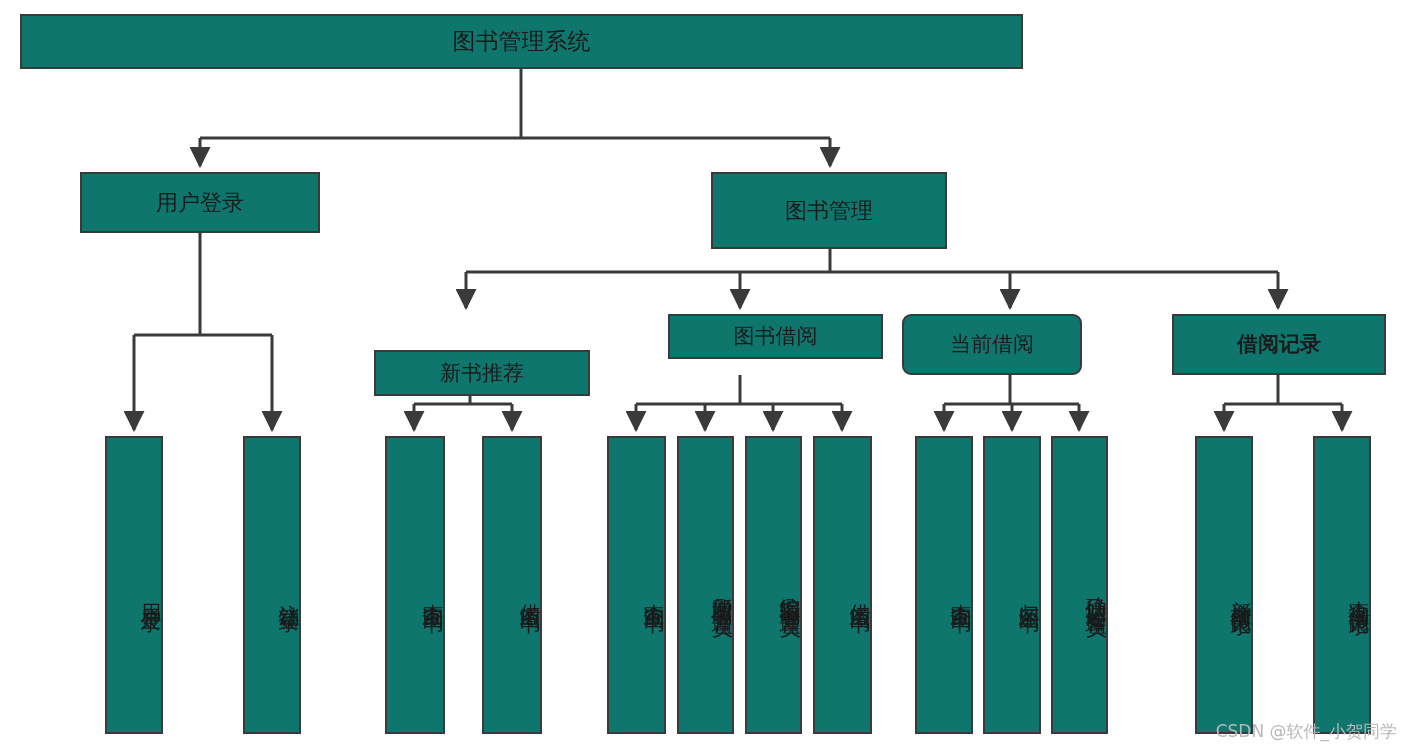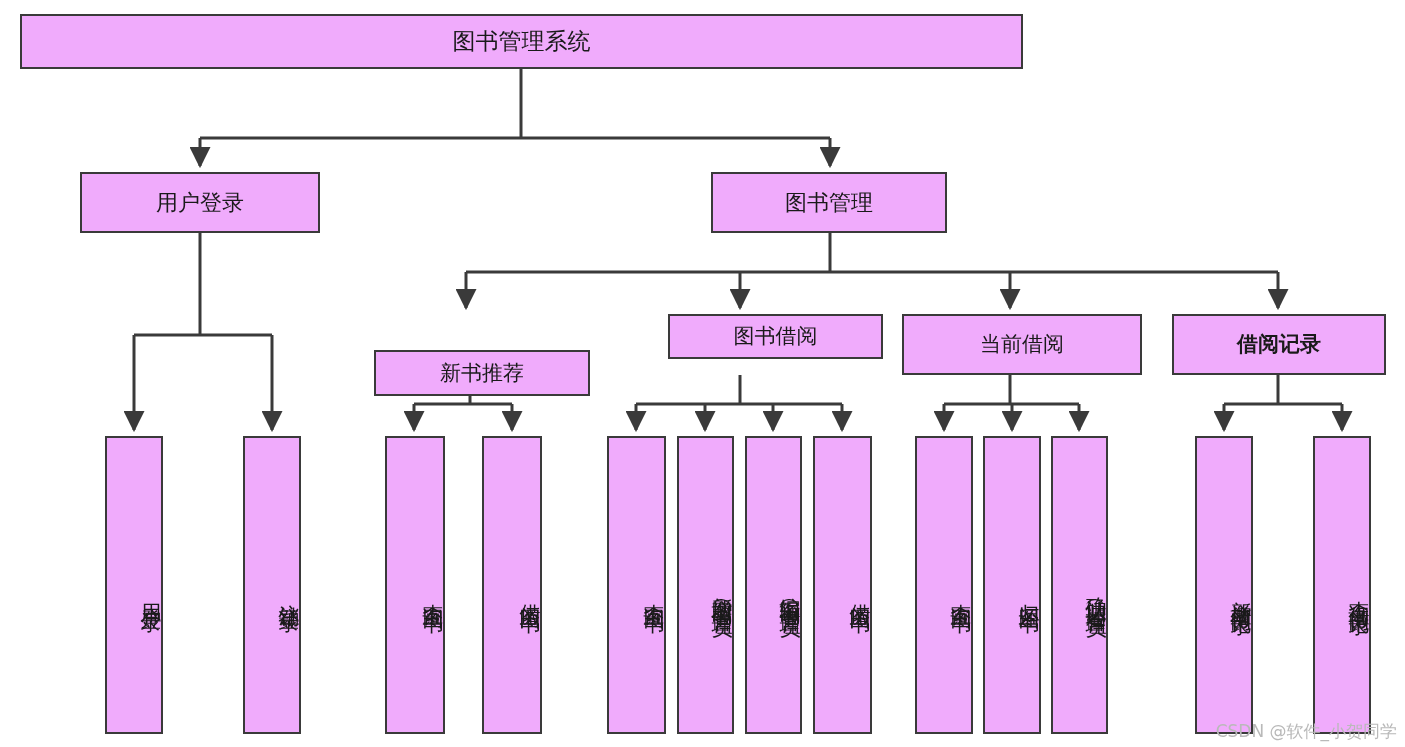--- a/index.html
+++ b/index.html
@@ -21,21 +21,21 @@
     position: absolute;
     left: 0;
     top: 0;
     width: 1405px;
     height: 747px;
   }
   .node {
     position: absolute;
     box-sizing: border-box;
     border: 2px solid #3a3a3a;
-    background: #f0abfc;
+    background: #0f766e;
     display: flex;
     align-items: center;
     justify-content: center;
     color: #1a1a1a;
     z-index: 2;
   }
   .node .lbl {
     display: block;
     text-align: center;
     line-height: 1.18;
@@ -125,31 +125,31 @@
     </g>
   </svg>
 
   <div class="node root" id="node-root" style="left: 20px; top: 14px; width: 1003px; height: 55px;">
     <span class="lbl">图书管理系统</span>
   </div>
 
   <div class="node lvl1" id="node-l1-0" style="left: 80px; top: 172px; width: 240px; height: 61px;">
     <span class="lbl">用户登录</span>
   </div>
-  <div class="node lvl1" id="node-l1-1" style="left: 711px; top: 172px; width: 236px; height: 61px;">
+  <div class="node lvl1" id="node-l1-1" style="left: 711px; top: 172px; width: 236px; height: 77px;">
     <span class="lbl">图书管理</span>
   </div>
 
   <div class="node lvl2" id="node-l2-0" style="left: 374px; top: 314px; width: 216px; height: 46px; margin-top: 36px;">
     <span class="lbl">新书推荐</span>
   </div>
   <div class="node lvl2" id="node-l2-1" style="left: 668px; top: 314px; width: 215px; height: 45px;">
     <span class="lbl">图书借阅</span>
   </div>
-  <div class="node lvl2" id="node-l2-2" style="left: 902px; top: 314px; width: 240px; height: 61px;">
+  <div class="node lvl2" id="node-l2-2" style="left: 902px; top: 314px; width: 180px; height: 61px; border-radius: 9px;">
     <span class="lbl">当前借阅</span>
   </div>
   <div class="node lvl2" id="node-l2-3" style="left: 1172px; top: 314px; width: 214px; height: 61px; font-weight: bold;">
     <span class="lbl">借阅记录</span>
   </div>
 
   <div class="node leaf" id="node-leaf-0" style="left: 105px; top: 436px; width: 58px; height: 298px;">
     <span class="lbl">用户登录</span>
   </div>
   <div class="node leaf" id="node-leaf-1" style="left: 243px; top: 436px; width: 58px; height: 298px;">

